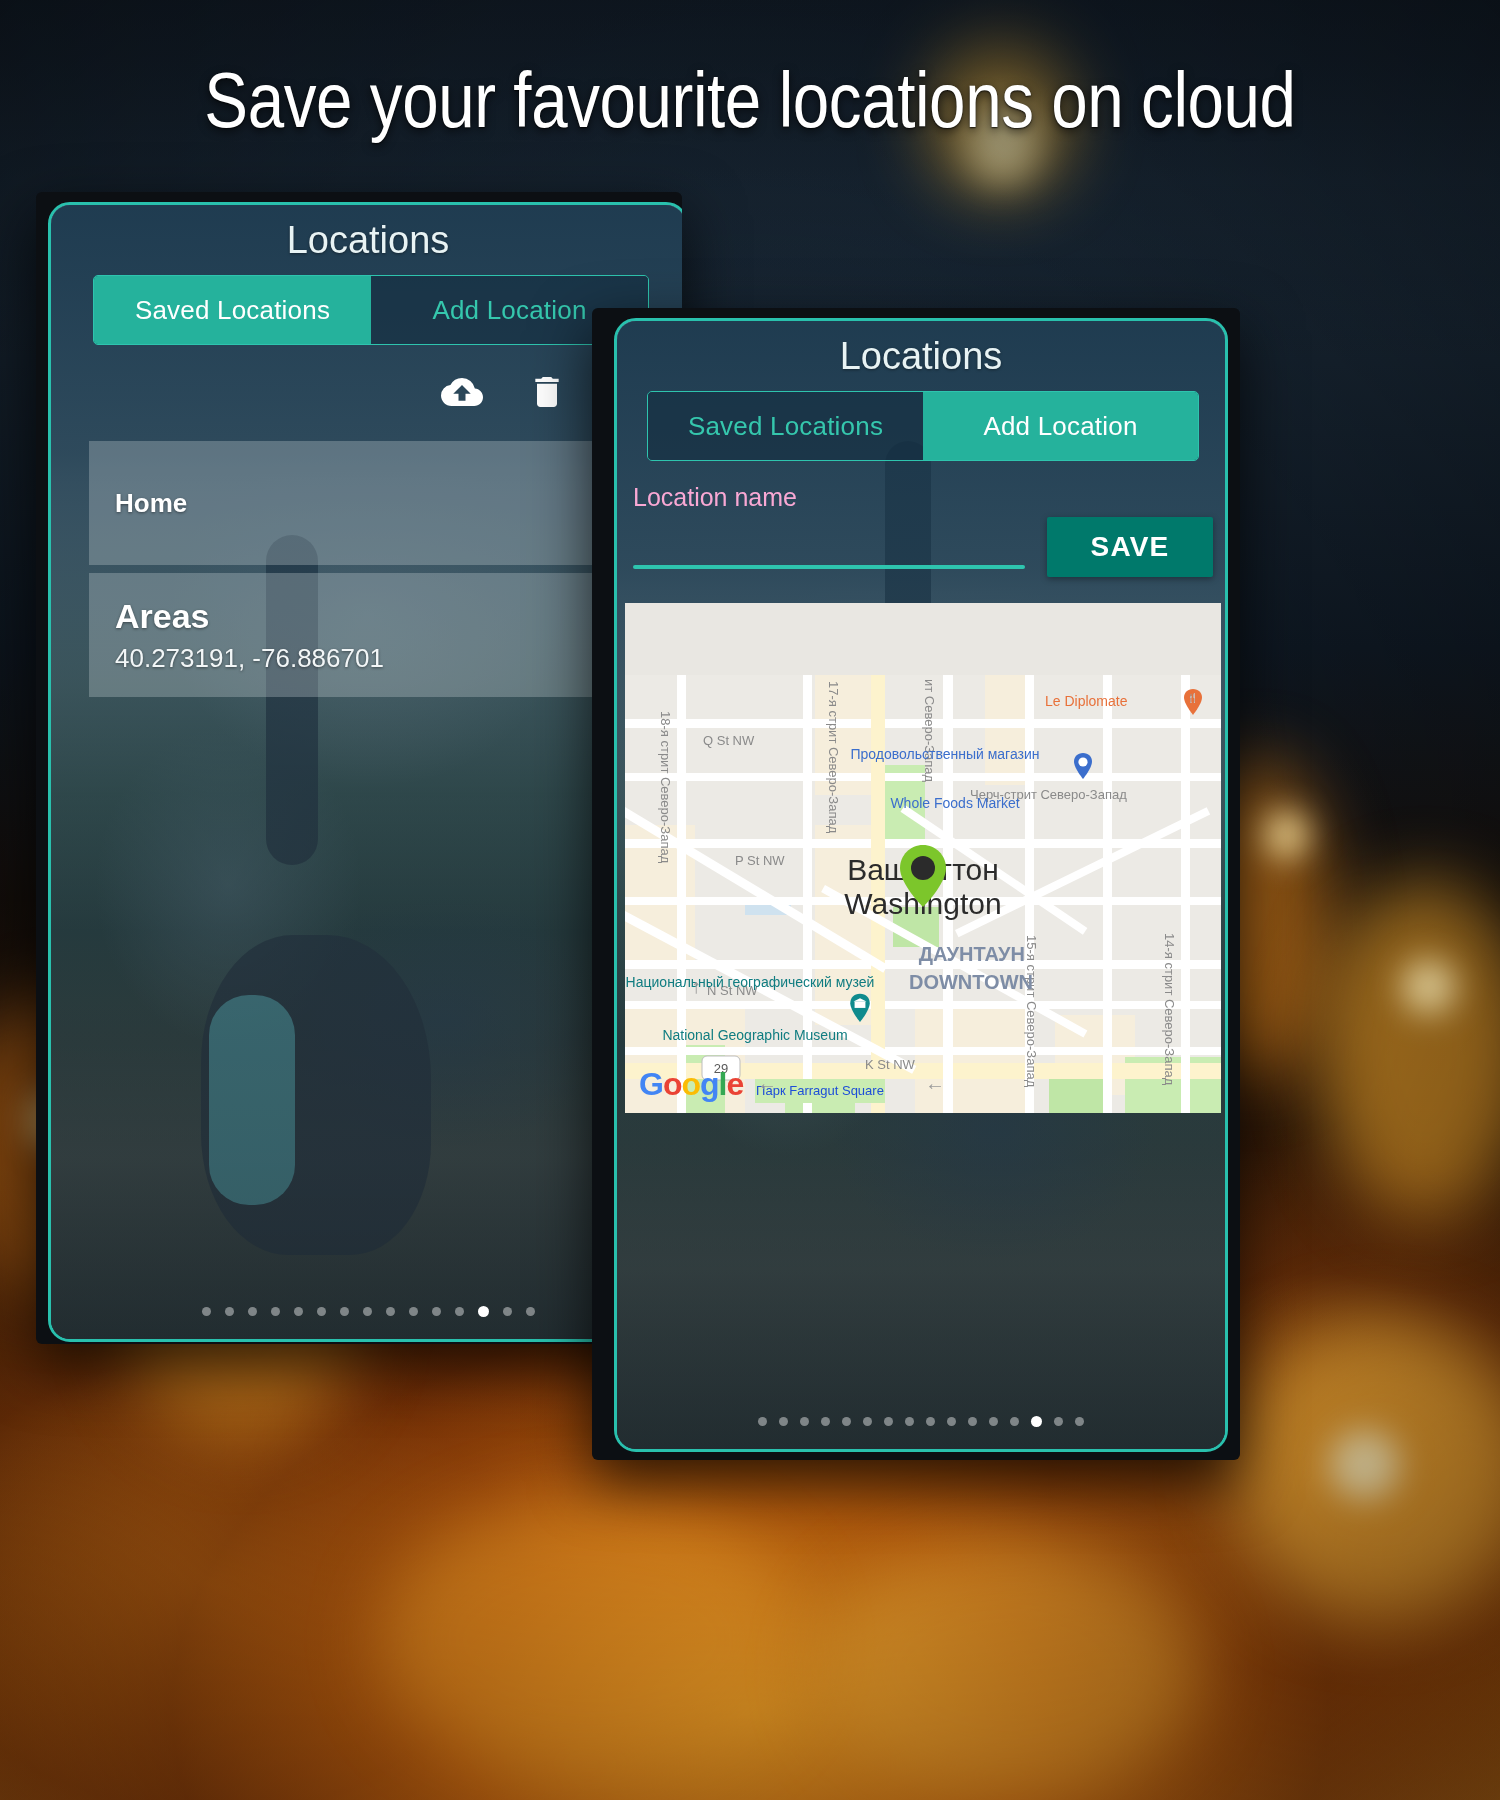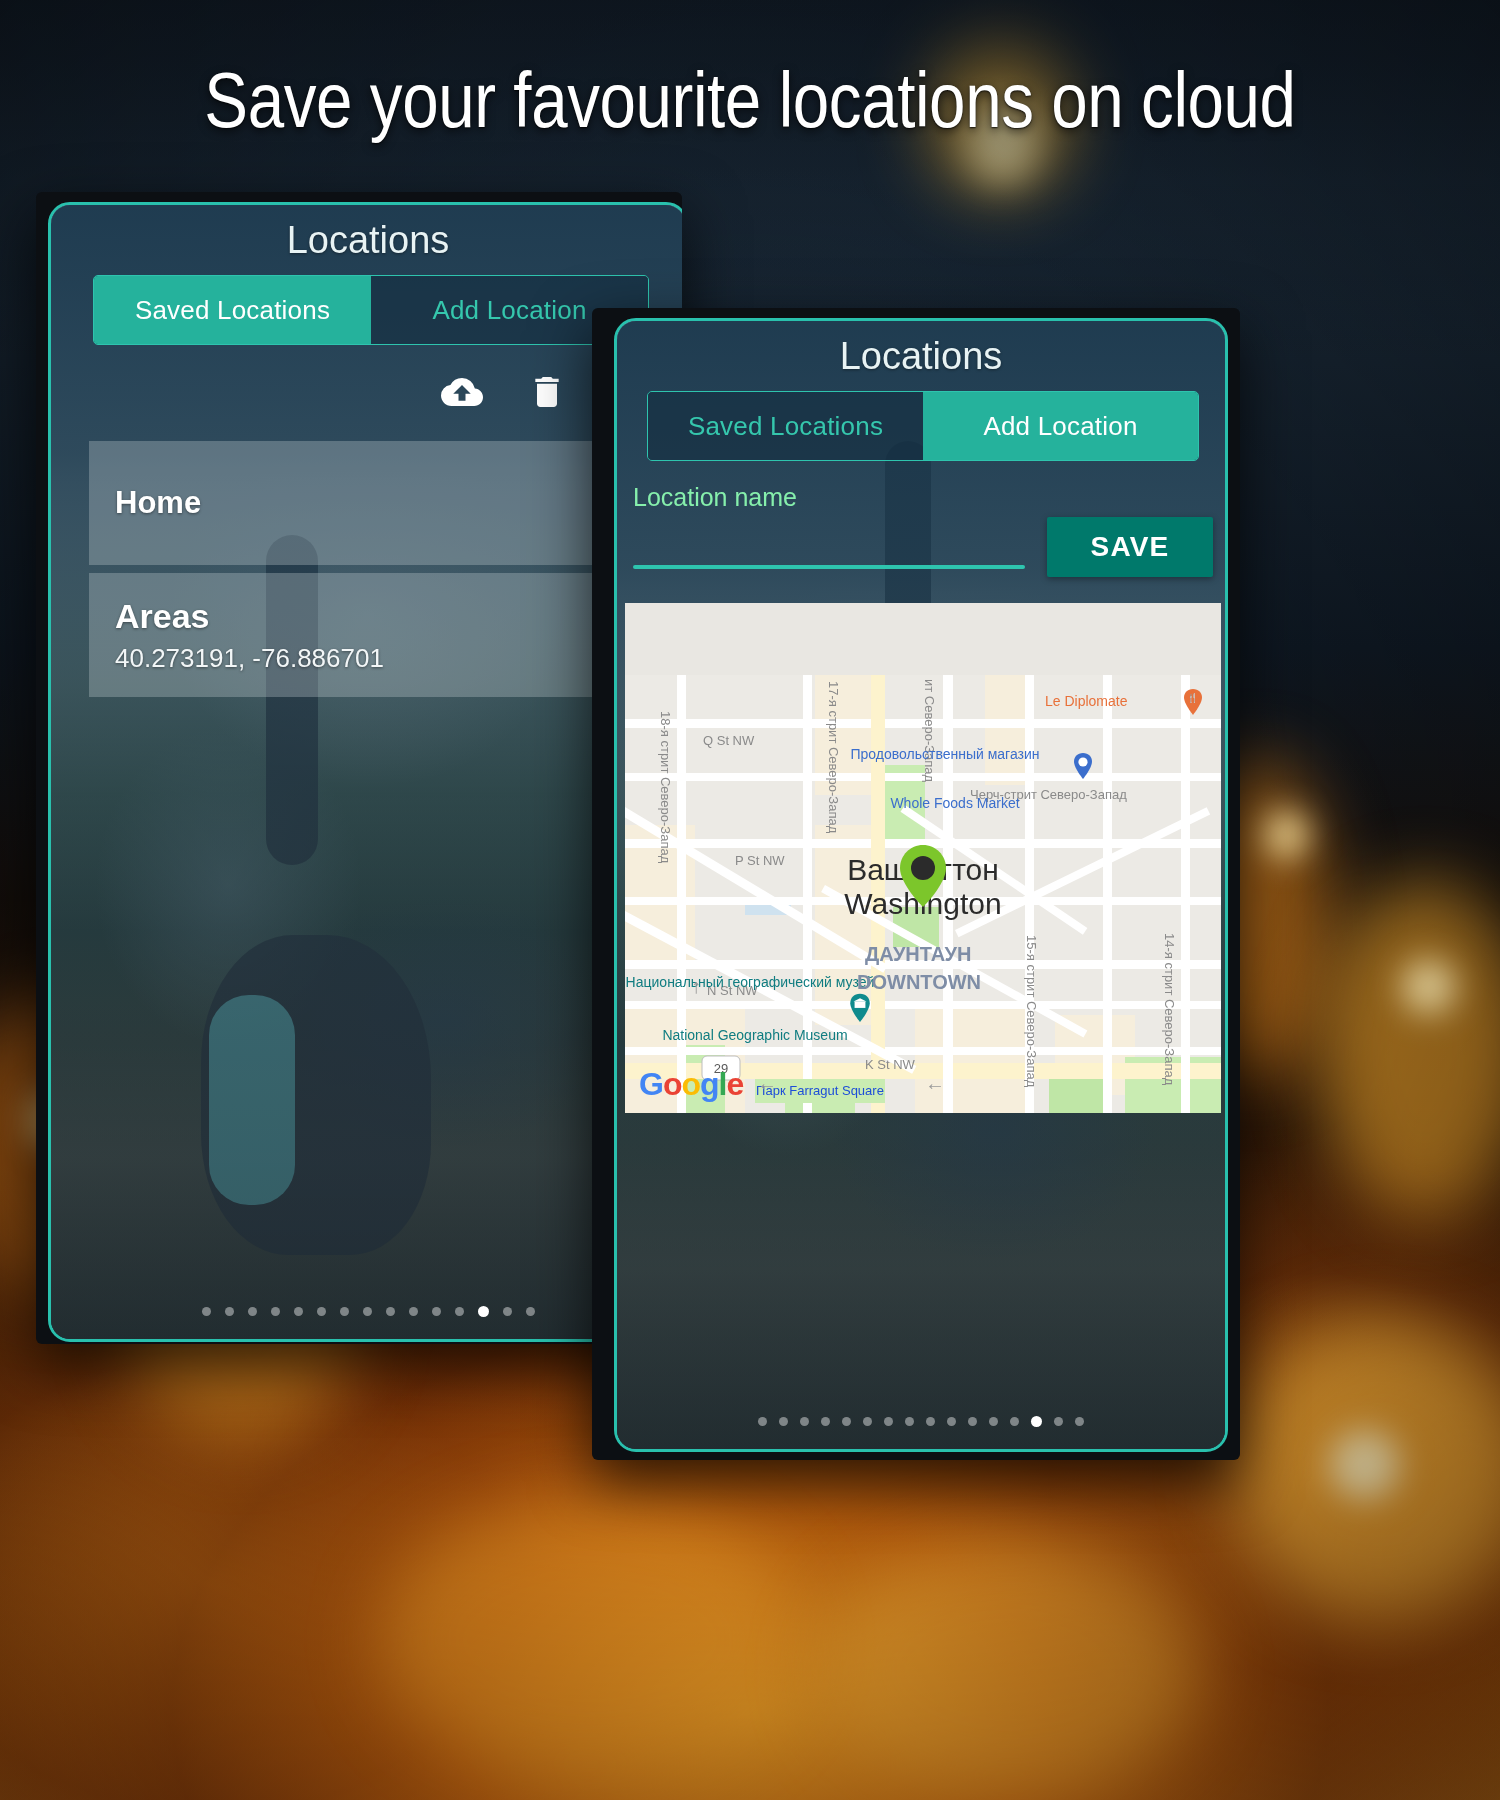--- a/index.html
+++ b/index.html
@@ -130,21 +130,21 @@
     color: #ffffff; font-weight: 700;
     text-shadow: 0 1px 3px rgba(0,0,0,0.45);
   }
   .loc-coord {
     color: #f2f6f7; font-weight: 400;
     text-shadow: 0 1px 3px rgba(0,0,0,0.45);
   }
   .chev { flex: 0 0 auto; }
 
   
-  .field-label { position:absolute; color:#86efac; }
+  .field-label { position:absolute; color:#f9a8d4; }
   .field-line { position:absolute; height:4px; background:#2ec4ae; border-radius:2px; }
   .save-btn {
     position:absolute;
     background:#00796b;
     color:#ffffff;
     display:flex; align-items:center; justify-content:center;
     font-weight:700;
     letter-spacing:1.2px;
     border-radius:2px;
     box-shadow: 0 2px 6px rgba(0,0,0,0.35);
@@ -168,21 +168,21 @@
   .water { position:absolute; background:#cfe2ef; }
   .mlbl {
     position:absolute; color:#8a8a8a; font-size:13px;
     white-space:nowrap; font-family:"Liberation Sans", sans-serif;
   }
   .mlbl.vert { transform-origin: 0 0; }
   .poi { position:absolute; color:#3b6ecc; font-size:14px; white-space:nowrap; text-align:center; }
   .poi.teal { color:#0f7c80; }
   .poi.park { color:#1d4ed8; }
   .poi.orange { color:#e8713a; }
-  .hood { position:absolute; color:#7e8da6; font-weight:700; white-space:nowrap; text-align:left; }
+  .hood { position:absolute; color:#7e8da6; font-weight:700; white-space:nowrap; text-align:right; }
   .citylabel {
     position:absolute; color:#2b2b2b; white-space:nowrap; text-align:center;
     font-weight:400;
   }
   .coordlabel {
     position:absolute; color:#1d1d1d; white-space:nowrap; text-align:center;
     font-weight:400; z-index:7;
   }
   .pin-green { position:absolute; z-index:8; }
   .poi-dot { position:absolute; }
@@ -258,21 +258,21 @@
         </div>
         <div class="ic">
           <svg width="40" height="40" viewBox="0 0 24 24" fill="#ffffff" aria-hidden="true">
             <path d="M18 16.08c-.76 0-1.44.3-1.96.77L8.91 12.7c.05-.23.09-.46.09-.7s-.04-.47-.09-.7l7.05-4.11c.54.5 1.25.81 2.04.81 1.66 0 3-1.34 3-3s-1.34-3-3-3-3 1.34-3 3c0 .24.04.47.09.7L8.04 9.81C7.5 9.31 6.79 9 6 9c-1.66 0-3 1.34-3 3s1.34 3 3 3c.79 0 1.5-.31 2.04-.81l7.12 4.16c-.05.21-.08.43-.08.65 0 1.61 1.31 2.92 2.92 2.92s2.92-1.31 2.92-2.92-1.31-2.92-2.92-2.92z"></path>
           </svg>
         </div>
       </div>
 
       <div class="loc-card" style="left:38px; top:236px; width:562px; height:124px; padding:0 26px;">
         <div class="loc-text">
-          <div class="loc-name" style="font-size:31px; line-height:42px;">Home</div>
+          <div class="loc-name" style="font-size:26px; line-height:42px;">Home</div>
         </div>
         <div class="chev">
           <svg width="34" height="34" viewBox="0 0 24 24" fill="#ffffff" aria-hidden="true">
               <path d="M7.41 8.59 12 13.17l4.59-4.58L18 10l-6 6-6-6z"></path>
             </svg>
         </div>
       </div>
 
       <div class="loc-card" style="left:38px; top:368px; width:562px; height:124px; padding:0 26px;">
         <div class="loc-text">

